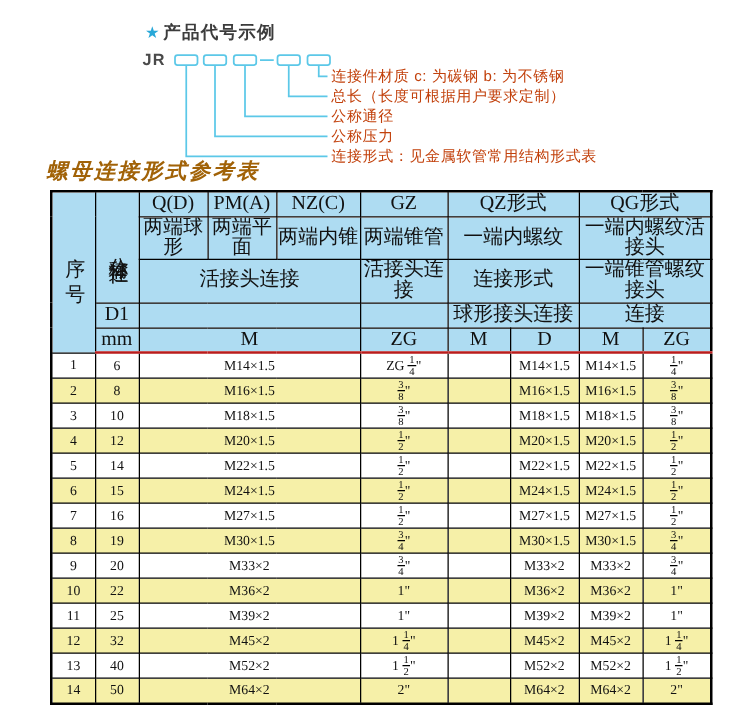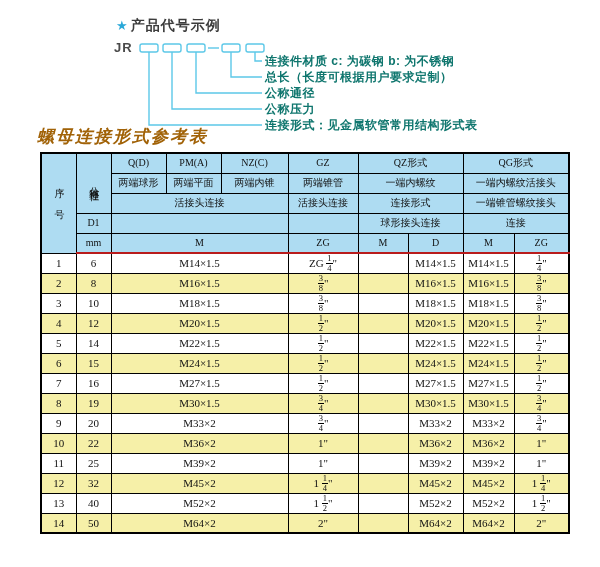--- a/index.html
+++ b/index.html
@@ -8,28 +8,28 @@
     position:relative; width:600px; height:567px; background:#ffffff;
     font-family:"Liberation Sans","DejaVu Sans",sans-serif; color:#111;
     overflow:hidden;
   }
   
   .diagram { position:absolute; left:0; top:0; width:557px; height:146px; }
   .diagram-title { position:absolute; left:116px; top:17px; font-size:14px; font-weight:bold; color:#3c3c3c; letter-spacing:1px; }
   .diagram-title .star { color:#29a8d8; font-size:13px; margin-right:2px; }
   .code-jr { position:absolute; left:114px; top:40px; font-size:13px; font-weight:600; color:#4a4a4a; letter-spacing:1px; }
   .diagram svg { position:absolute; left:0; top:0; }
-  .dg-label { position:absolute; left:265px; height:15px; line-height:15px; font-size:12px; font-weight:700; color:#0f766e; white-space:nowrap; letter-spacing:0.5px; }
+  .dg-label { position:absolute; left:265px; height:15px; line-height:15px; font-size:12px; font-weight:400; color:#c2410c; white-space:nowrap; letter-spacing:0.5px; }
   
   .tbl-title { position:absolute; left:37px; top:125px; font-size:17px; font-weight:bold; font-style:italic;
     font-family:"DejaVu Serif","Liberation Serif",serif; color:#a16207; letter-spacing:2px; }
   table.ref { position:absolute; left:40px; top:152px; width:528px; border-collapse:collapse; table-layout:fixed;
     border:2px solid #000; font-family:"Liberation Serif","DejaVu Serif",serif; }
   table.ref th, table.ref td { border:1px solid #000; text-align:center; vertical-align:middle; padding:0 1px; overflow:hidden; }
-  table.ref thead th { background:#aedcf2; font-weight:normal; font-size:10px; height:20px; line-height:1.05; }
+  table.ref thead th { background:#aedcf2; font-weight:normal; font-size:16px; height:20px; line-height:1.05; }
   table.ref thead tr:last-child th { border-bottom:2px solid #b91c1c; }
   table.ref tbody td { height:20px; font-size:11px; background:#ffffff; }
   table.ref tbody tr.alt td { background:#f6f0a8; }
   .vert { writing-mode:vertical-rl; text-orientation:upright; margin:0 auto; }
   .vgap { letter-spacing:22px; }
   .vtight { letter-spacing:2px; }
   .code-th { font-family:"Liberation Serif","DejaVu Serif",serif; font-size:11.5px; }
   .fr { display:inline-block; vertical-align:-0.5em; text-align:center; font-size:8.5px; line-height:1.05; }
   .fr .n { display:block; border-bottom:1px solid #000; padding:0 1px; }
   .fr .d { display:block; }

